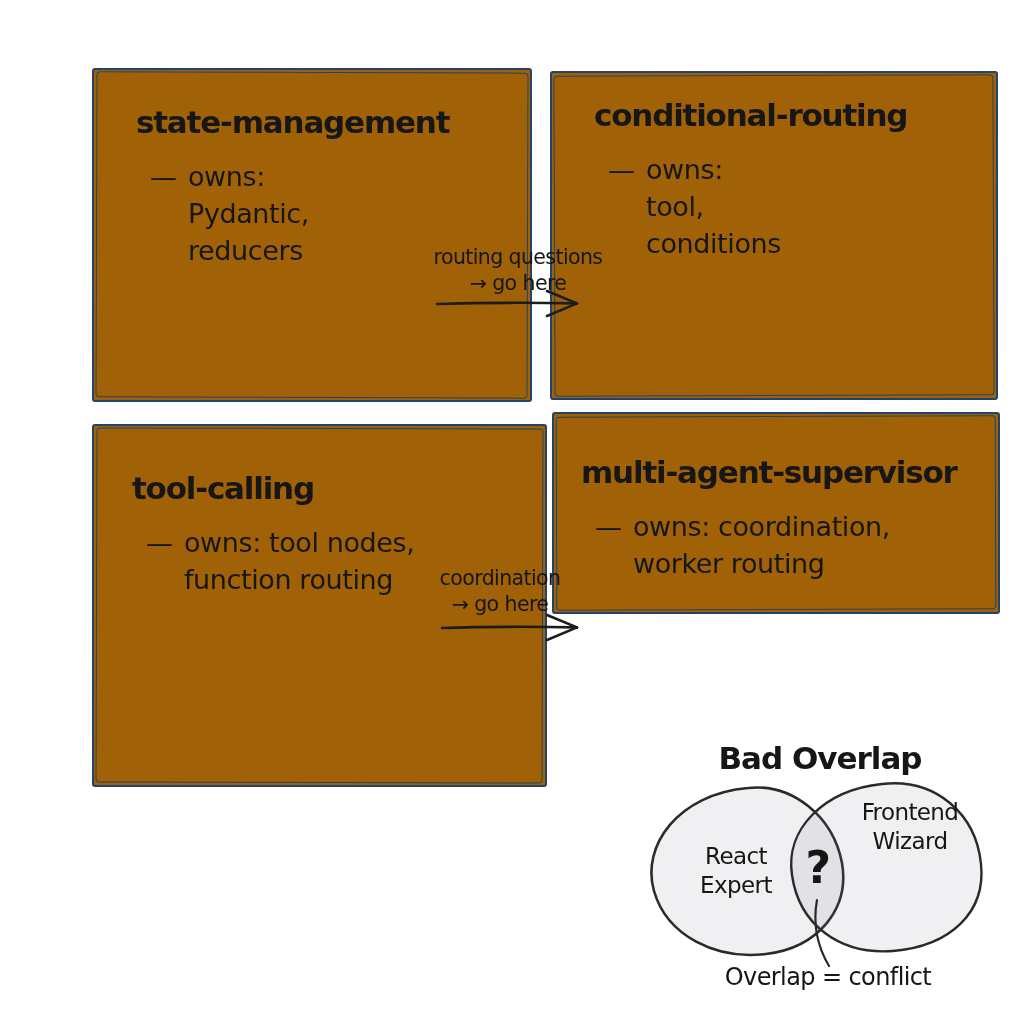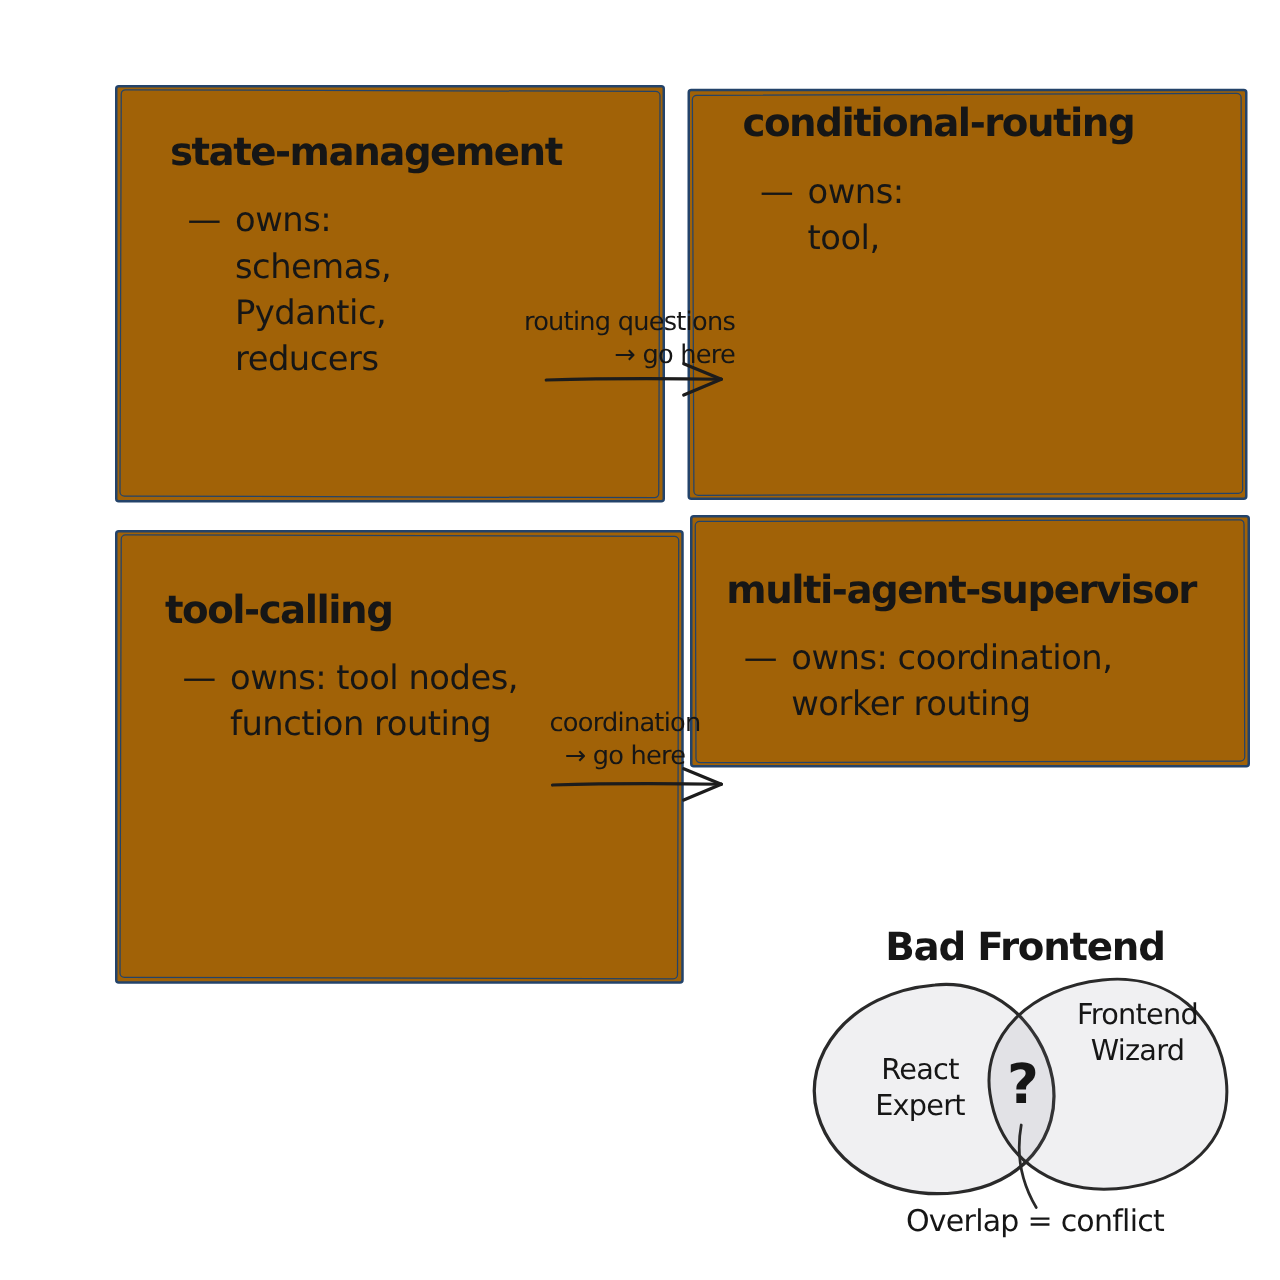--- a/index.html
+++ b/index.html
@@ -27,37 +27,37 @@
   .box1{left:60px;top:68px;width:440px;height:334px;}
   .box1::before{transform:rotate(0.18deg);}
   .box2{left:518px;top:71px;width:448px;height:329px;}
   .box2::before{transform:rotate(-0.22deg);}
   .box3{left:60px;top:424px;width:455px;height:363px;}
   .box3::before{transform:rotate(0.16deg);}
   .box4{left:520px;top:412px;width:448px;height:202px;}
   .box4::before{transform:rotate(-0.18deg);}
   .content{position:relative;height:100%;box-sizing:border-box;}
   .box1 .content{padding:34px 18px 0 42px;}
-  .box2 .content{padding:8px 18px 0 42px;}
+  .box2 .content{padding:24px 18px 0 42px;}
   .box3 .content{padding:44px 18px 0 38px;}
   .box4 .content{padding:40px 14px 0 27px;}
   .title{
     margin:0 0 18px 0;font-size:31px;font-weight:bold;letter-spacing:-1.2px;
     white-space:nowrap;
   }
   .lines{padding-left:14px;}
   .line{display:flex;font-size:27px;line-height:37px;}
   .dash{width:38px;flex:0 0 38px;}
   .cont{margin-left:38px;}
   
   .arrow-label{
     position:absolute;text-align:center;font-size:20.5px;line-height:26px;
     letter-spacing:-0.6px;color:var(--ink);
   }
-  .arrow-label-1{left:408px;top:244px;width:180px;text-align:right;}
+  .arrow-label-1{left:428px;top:244px;width:180px;}
   .arrow-label-2{left:410px;top:565px;width:180px;}
   .arrow-svg{position:absolute;overflow:visible;}
   .arrow-svg-1{left:435px;top:288px;width:150px;height:32px;}
   .arrow-svg-2{left:440px;top:612px;width:145px;height:32px;}
   .arrow-svg path{stroke:var(--arrow);stroke-width:2.6;fill:none;stroke-linecap:round;}
   
   .bad-title{
     position:absolute;left:620px;top:740px;width:400px;text-align:center;
     font-size:31px;font-weight:bold;letter-spacing:-1px;
   }
@@ -81,36 +81,36 @@
 <div class="canvas static">
 
   <div class="box box1">
     <div class="content">
       <h2 class="title">state-management</h2>
       <div class="lines">
         <div class="line">
           <span class="dash">—</span>
           <span>owns:</span>
         </div>
-        <div class="line cont">schemas,</div>
         <div class="line cont">Pydantic,</div>
         <div class="line cont">reducers</div>
       </div>
     </div>
   </div>
 
   <div class="box box2">
     <div class="content">
       <h2 class="title">conditional-routing</h2>
       <div class="lines">
         <div class="line">
           <span class="dash">—</span>
           <span>owns:</span>
         </div>
         <div class="line cont">tool,</div>
+        <div class="line cont">conditions</div>
       </div>
     </div>
   </div>
 
   <div class="box box3">
     <div class="content">
       <h2 class="title">tool-calling</h2>
       <div class="lines">
         <div class="line">
           <span class="dash">—</span>
@@ -147,21 +147,21 @@
   <div class="arrow-label arrow-label-2">
     <div>coordination</div>
     <div>→ go here</div>
   </div>
   <svg class="arrow-svg arrow-svg-2" viewBox="0 0 145 32">
     <path d="M2 16 C 45 14.6, 95 14.6, 137 15.4"></path>
     <path d="M137 15.4 L 107 3"></path>
     <path d="M137 15.4 L 107 28"></path>
   </svg>
 
-  <div class="bad-title">Bad Frontend</div>
+  <div class="bad-title">Bad Overlap</div>
 
   <svg class="venn-svg" viewBox="0 0 390 245">
     <path class="blob" d="M 128 18
       C 172 13, 213 46, 222 93
       C 230 140, 197 178, 146 184
       C 96 190, 47 166, 34 121
       C 21 76, 58 24, 128 18 Z"></path>
     <path class="blob blob2" d="M 262 14
       C 316 8, 356 44, 361 94
       C 366 142, 331 176, 273 181

